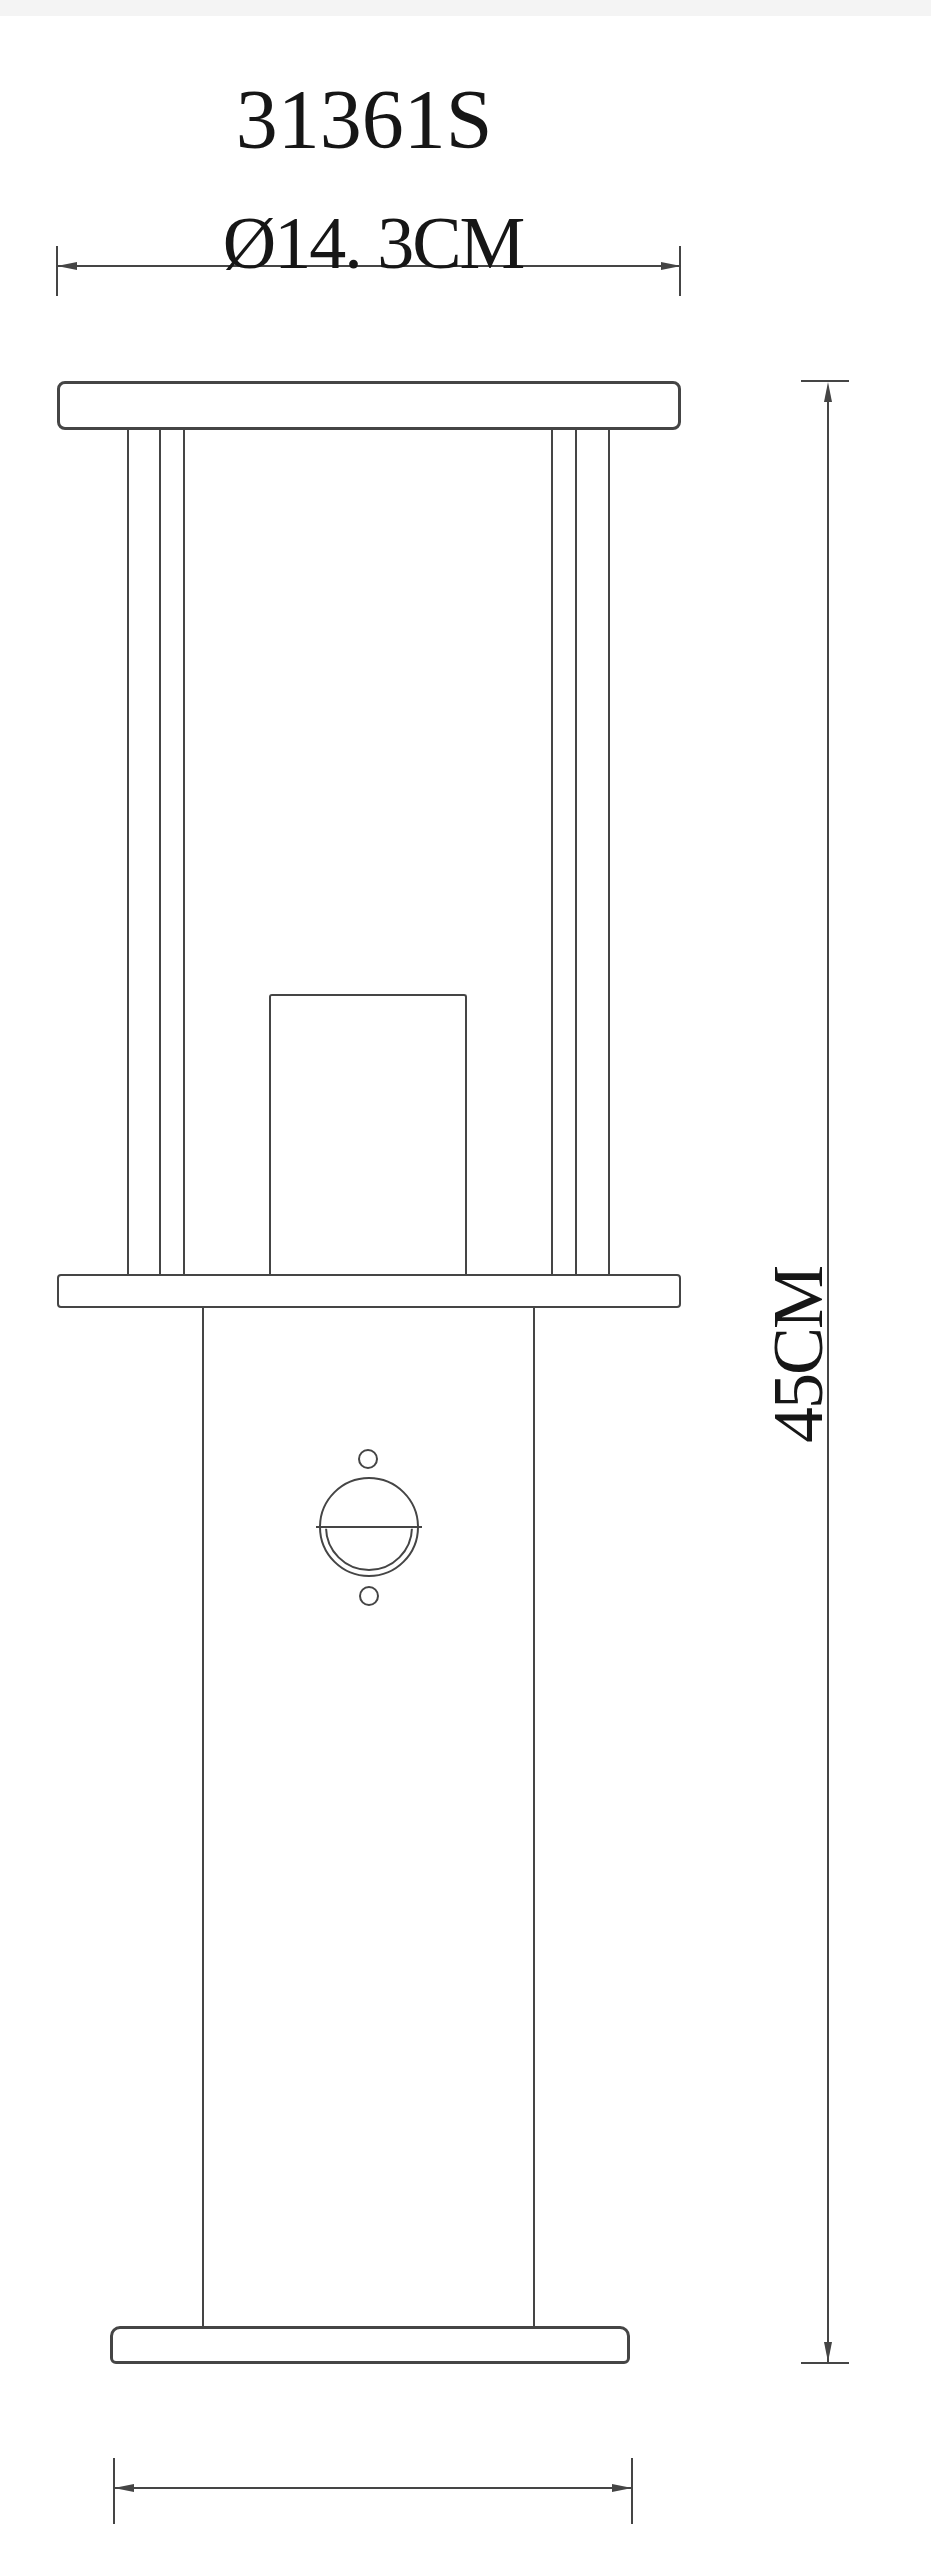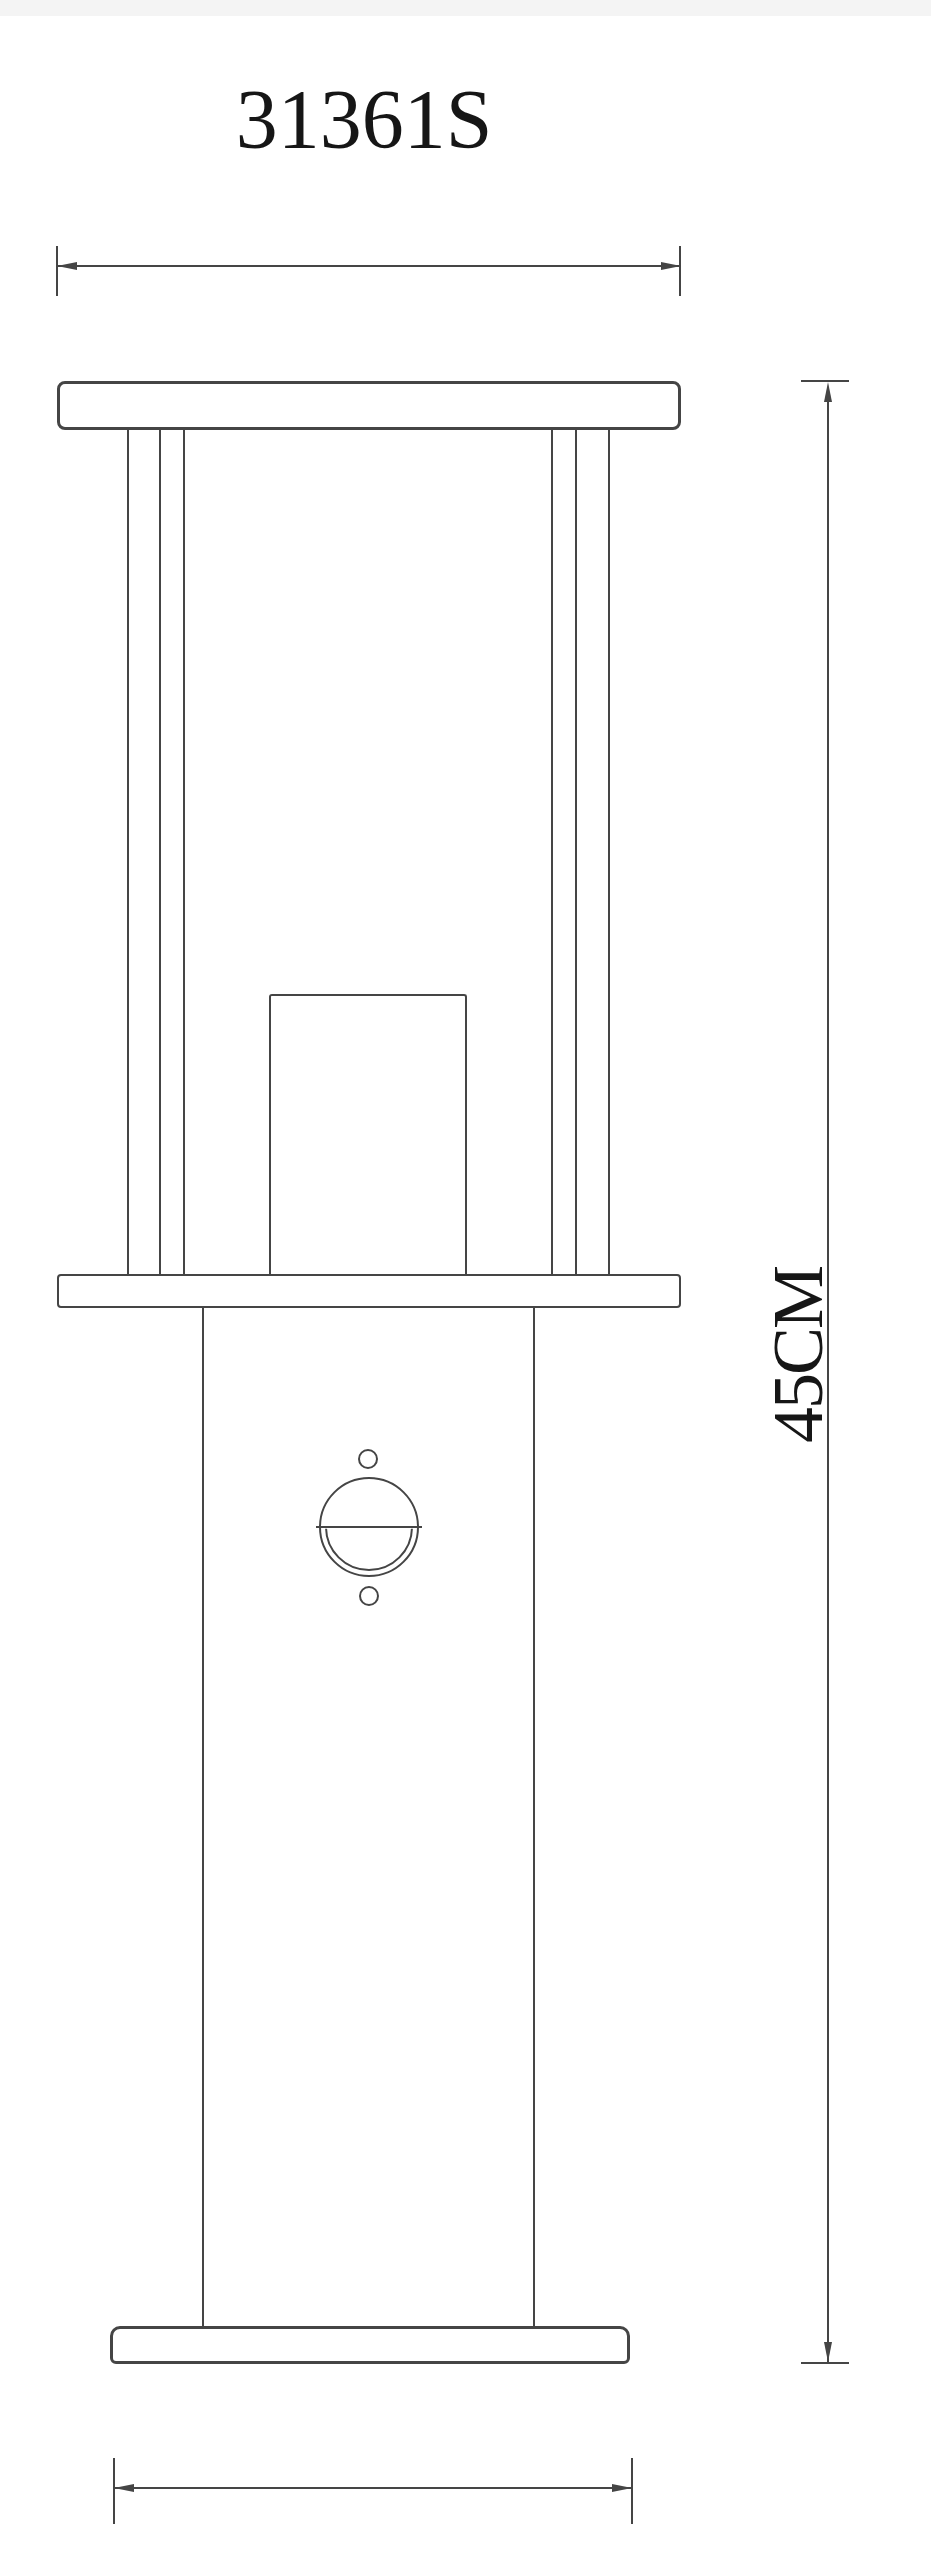--- a/index.html
+++ b/index.html
@@ -50,20 +50,21 @@
 
 <div class="page">
 
   <div class="abs title-text" style="left:184px;top:62px;width:360px;font-size:84px;">31361S</div>
 
   <div class="abs vline" style="left:56px;top:230px;height:50px;"></div>
   <div class="abs vline" style="left:679px;top:230px;height:50px;"></div>
   <div class="abs hline" style="left:57px;top:249px;width:624px;"></div>
   <div class="abs arr arr-left" style="left:57px;top:246px;"></div>
   <div class="abs arr arr-right" style="left:661px;top:246px;"></div>
+  <div class="abs dim-text" style="left:193px;top:190px;width:360px;font-size:74px;">Ø14. 3CM</div>
 
   <div class="abs outline" style="left:57px;top:365px;width:624px;height:49px;border-width:3px;border-radius:8px;"></div>
 
   <div class="abs vline" style="left:127px;top:414px;height:844px;width:2px;"></div>
   <div class="abs vline" style="left:608px;top:414px;height:844px;width:2px;"></div>
   <div class="abs outline" style="left:159px;top:414px;width:26px;height:844px;border-width:2px;border-top:none;border-bottom:none;"></div>
   <div class="abs outline" style="left:551px;top:414px;width:26px;height:844px;border-width:2px;border-top:none;border-bottom:none;"></div>
 
   <div class="abs outline" style="left:269px;top:978px;width:198px;height:280px;border-width:2px;border-bottom:none;border-radius:3px 3px 0 0;"></div>
 

